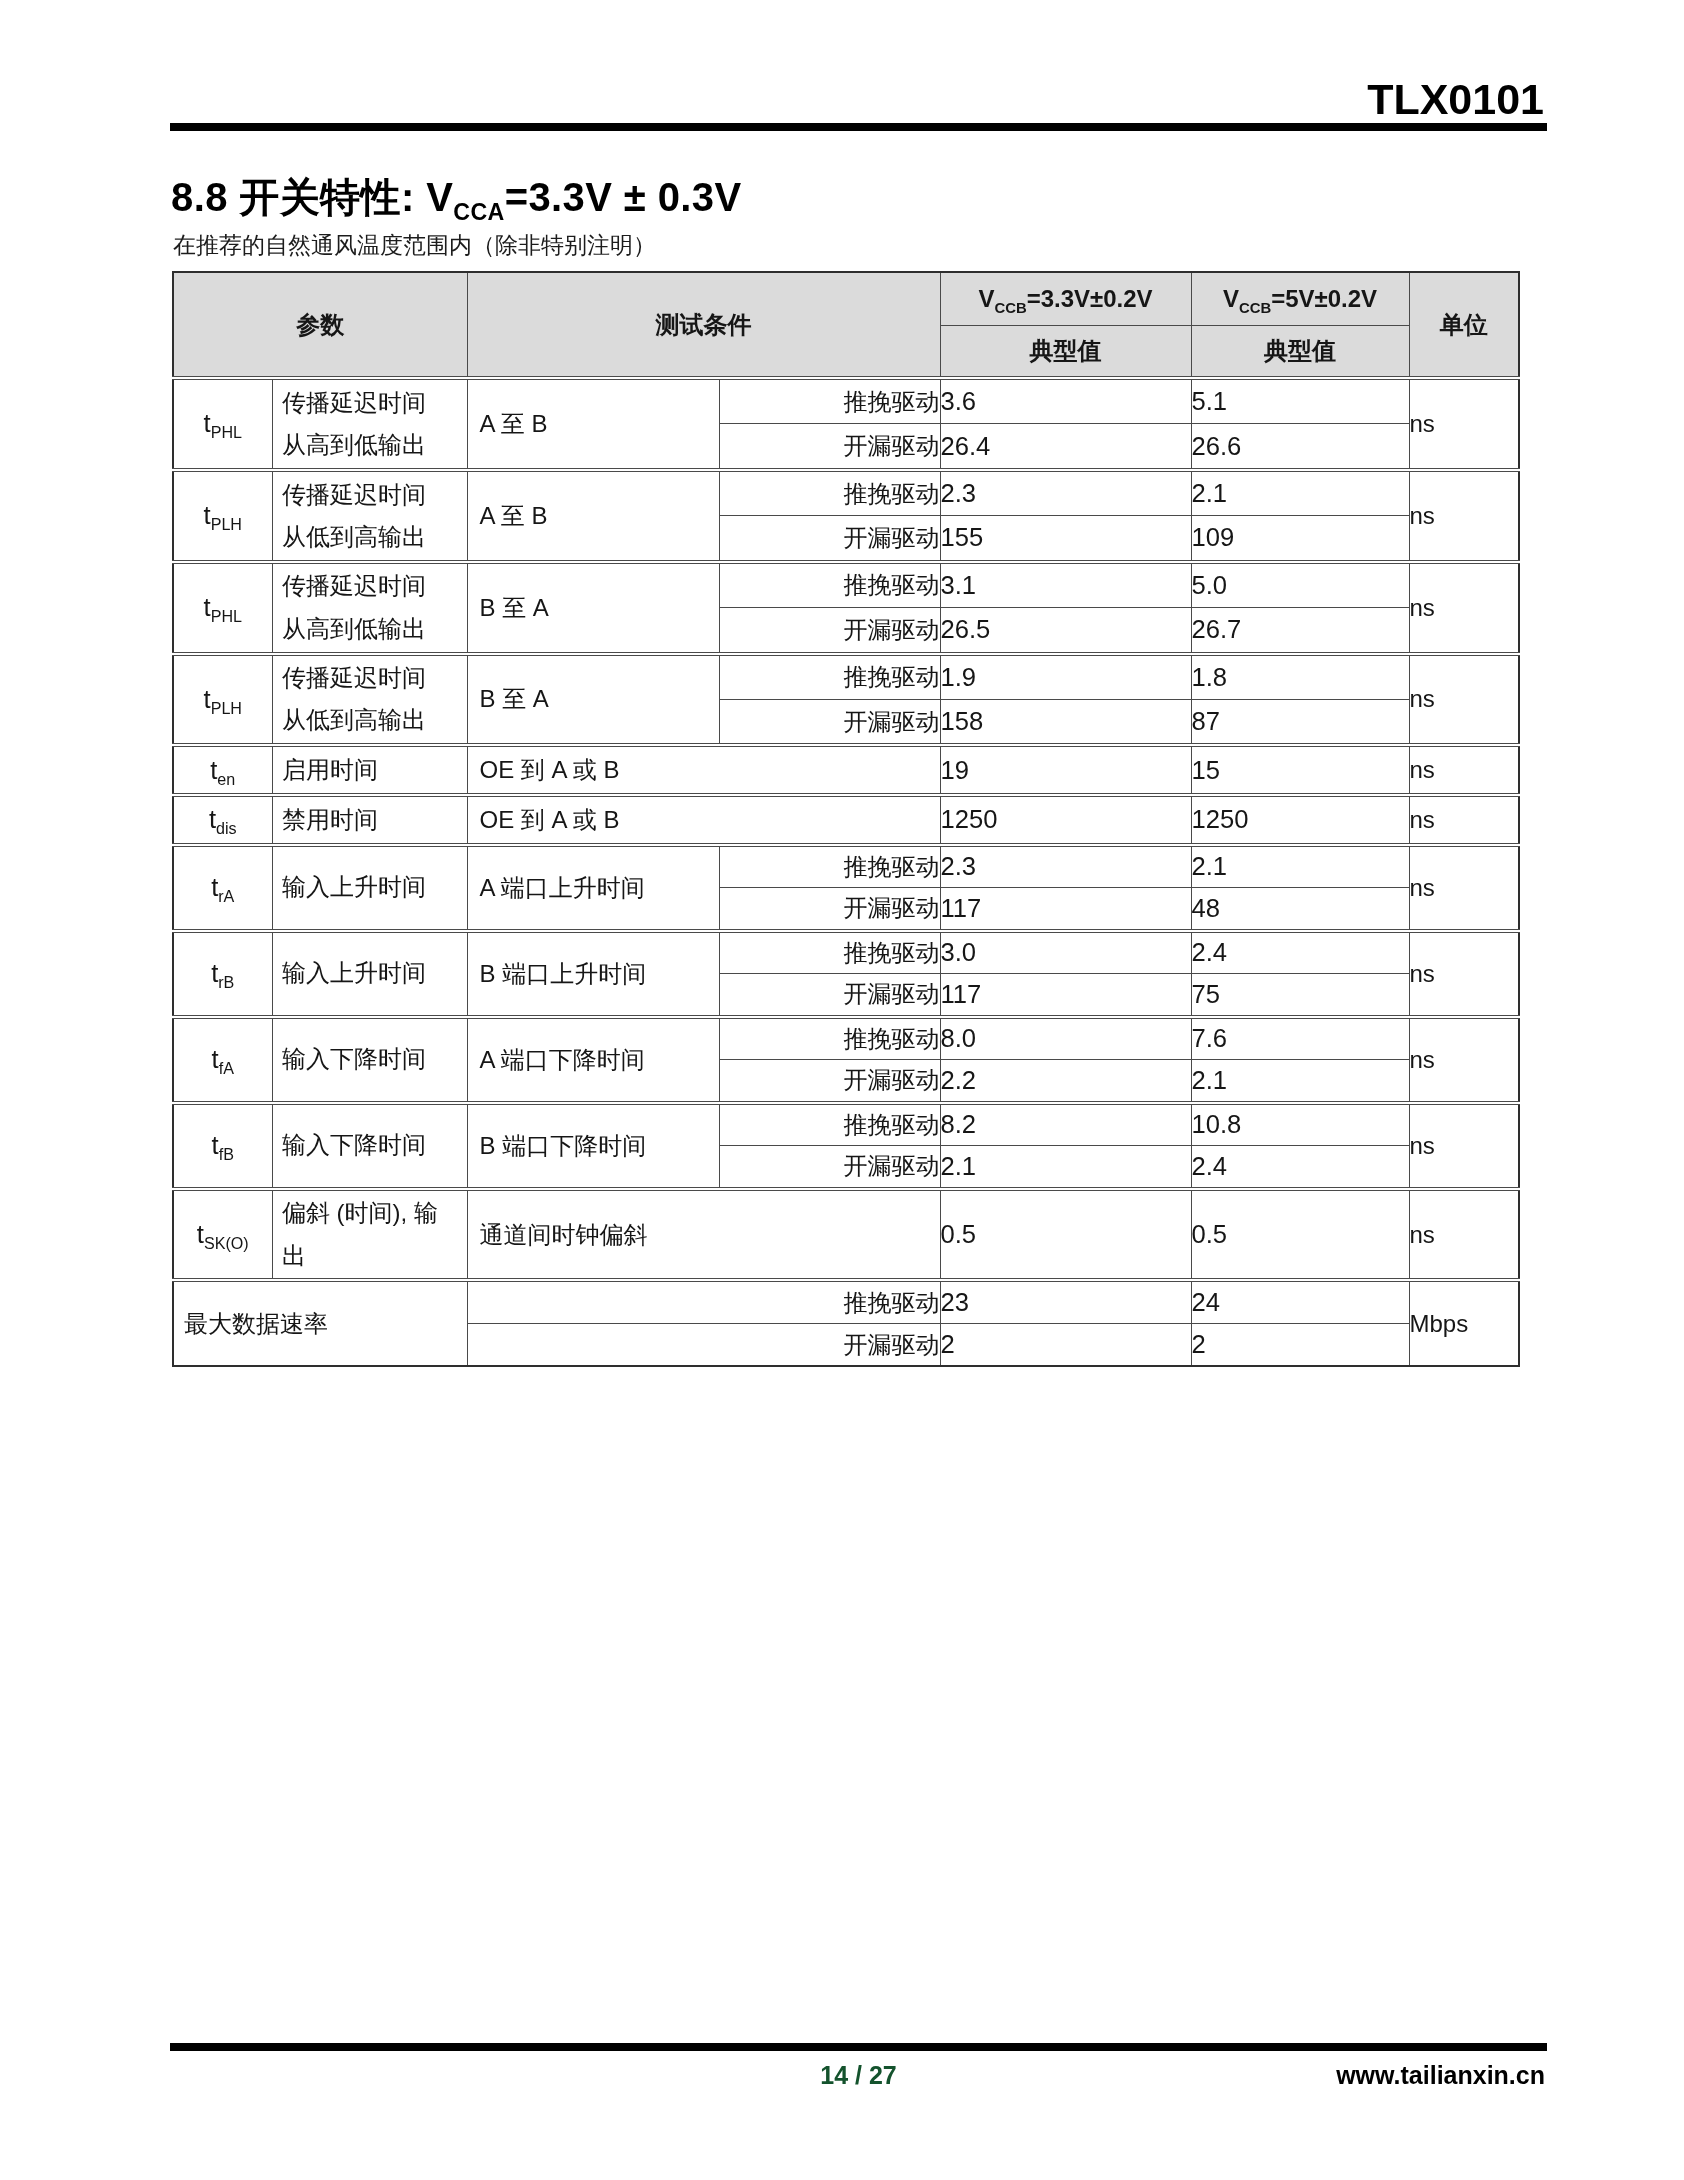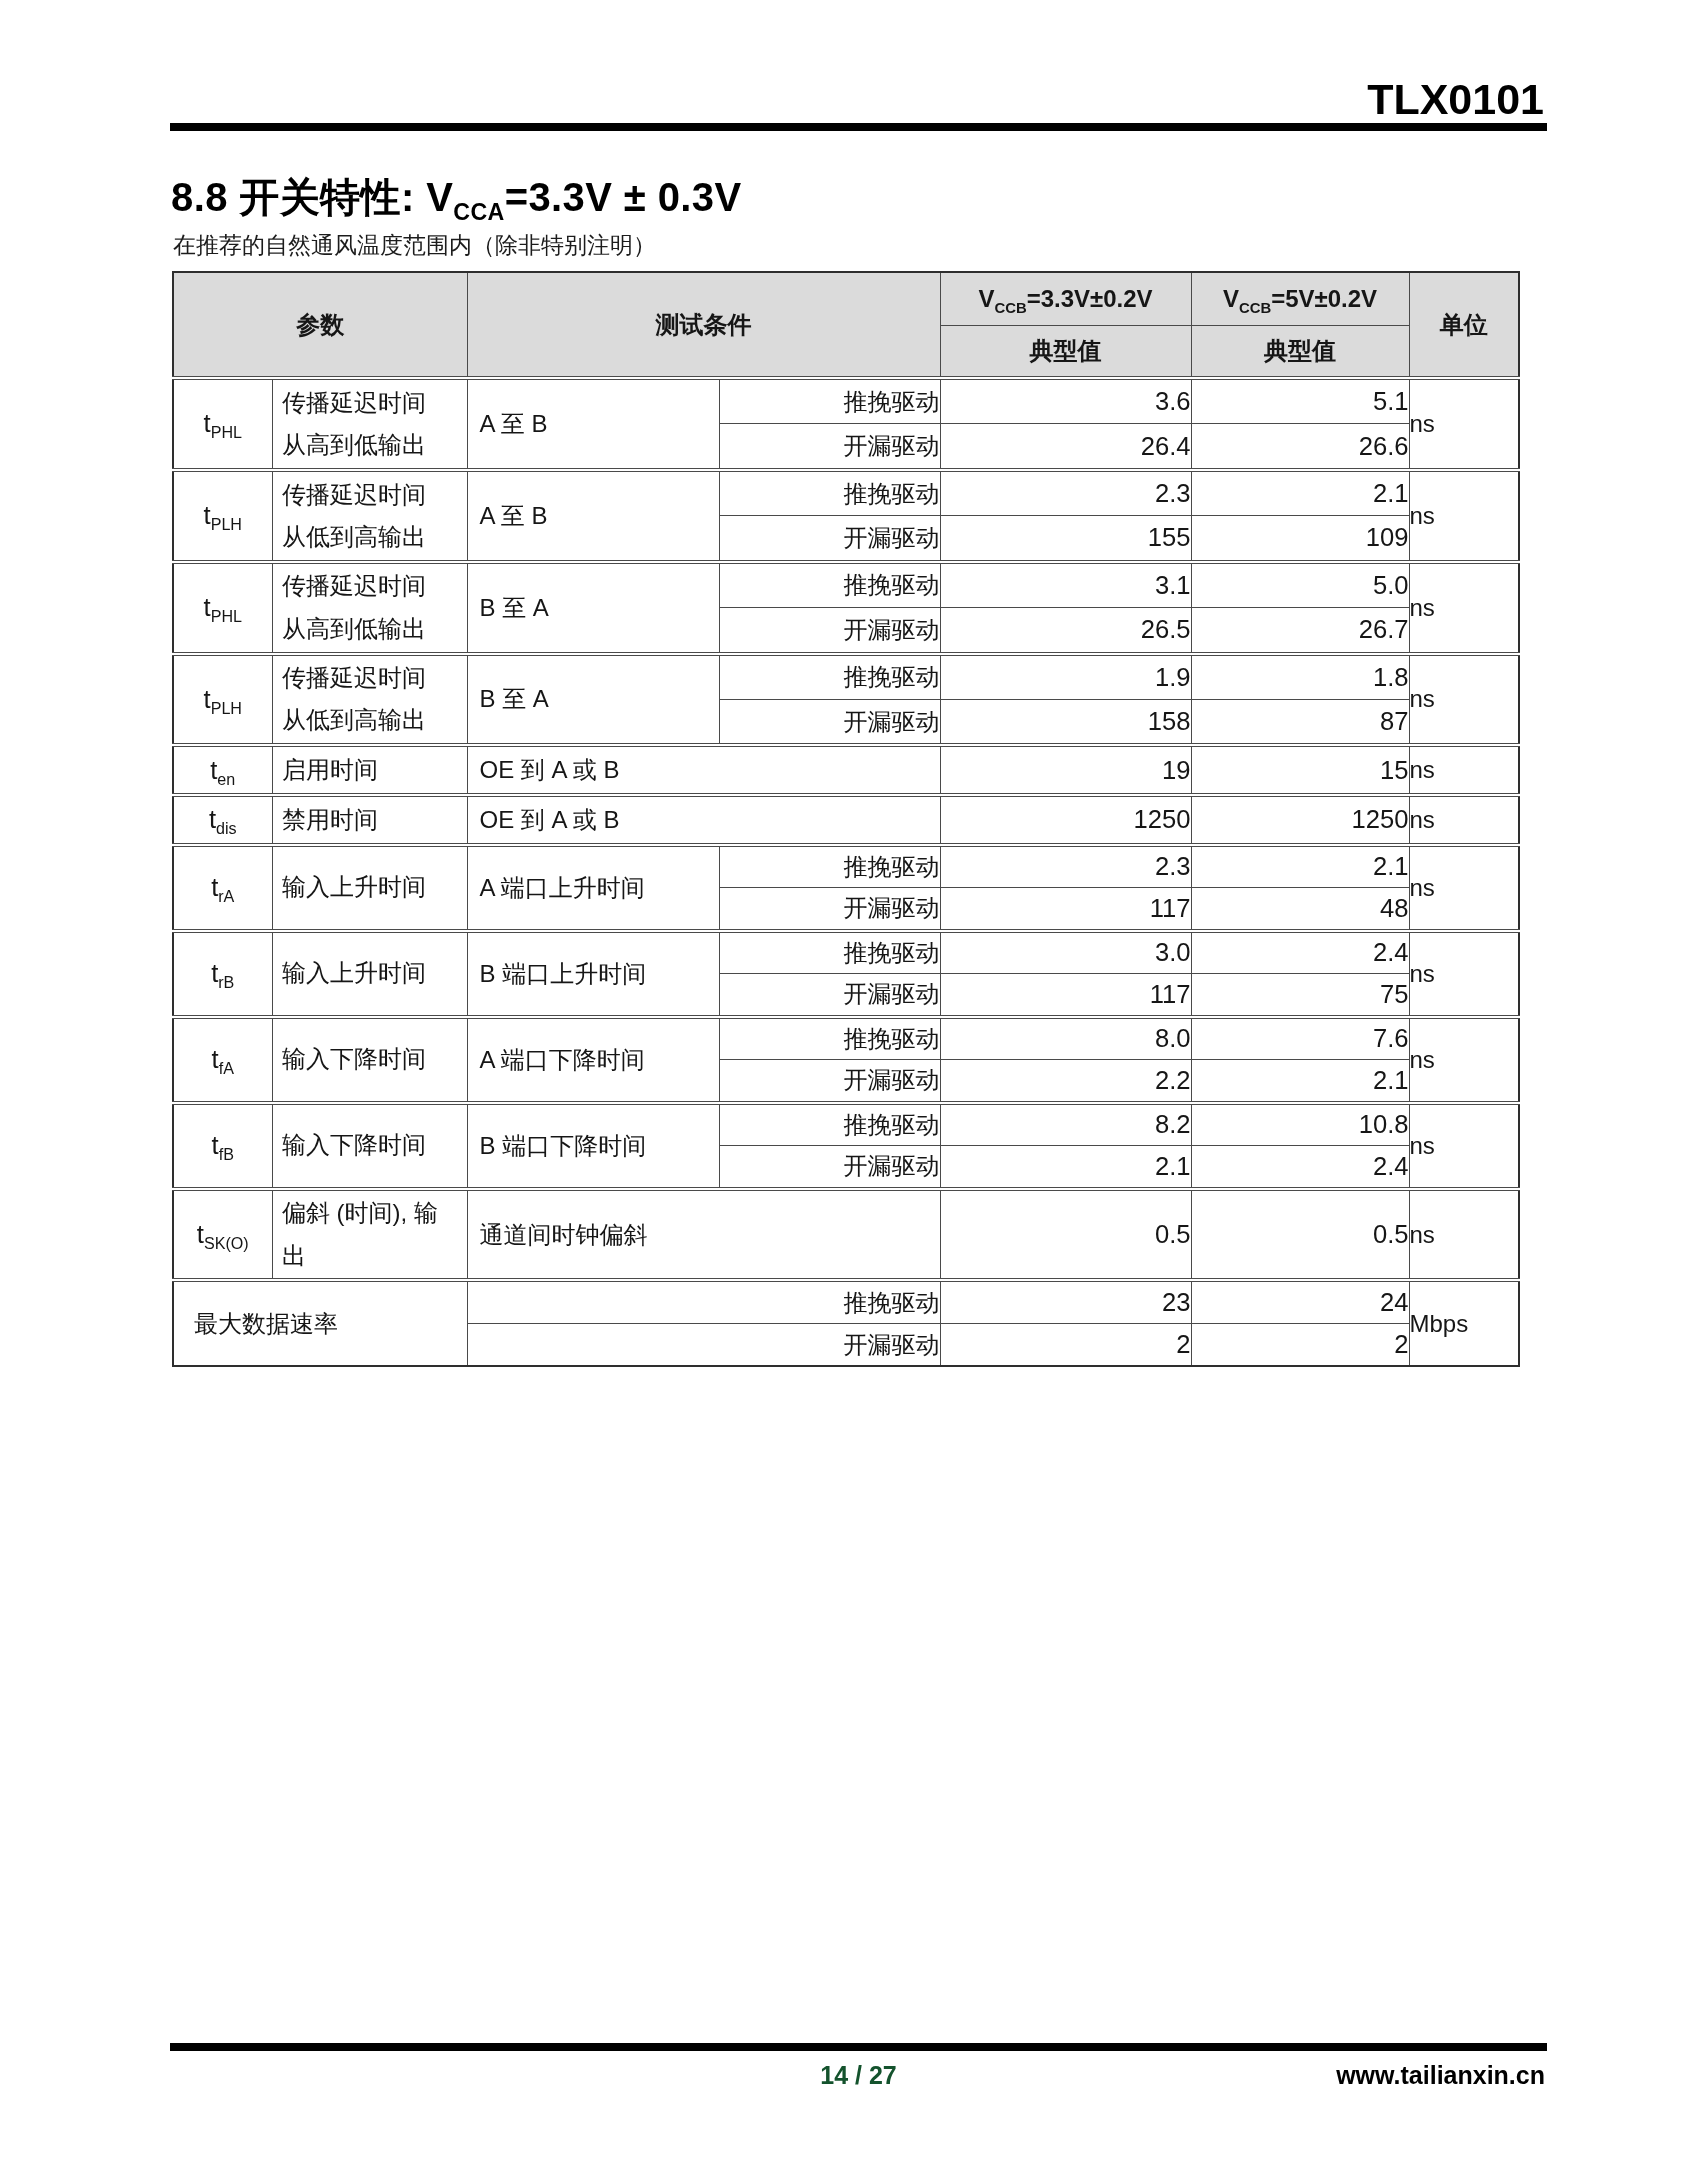--- a/index.html
+++ b/index.html
@@ -40,23 +40,23 @@
   thead th { background:#dbdbdb; font-weight:bold; height:53px; text-align:center;margin-top:28px; }
   thead tr.hdr2 th { border-top:1.7px solid #4a4a4a; }
   thead th sub { font-size:0.62em; line-height:0; }
   tbody td { height:43px; }
   tbody tr.gt td { border-top:4.3px double #4a4a4a; }
   td.sym { text-align:center; font-size:25.6px; border-right:hidden; }
   td.sym sub { font-size:0.63em; line-height:0; }
   td.desc { text-align:left; padding:1.7px 6.8px 1.7px 9.4px; line-height:1.76; border-left:hidden; }
   td.cond  { text-align:left; padding-left:12px; }
   td.drive { text-align:right; padding-left:12px; }
-  td.val { text-align:right; font-size:25.6px; }
+  td.val { text-align:left; font-size:25.6px; }
   td.unit { text-align:left; }
-  td.pname { text-align:left; padding-left:20px; }
+  td.pname { text-align:left; padding-left:10px; }
   td.tall { height:87px; }
   .footer-rule {
     position:absolute; left:170px; right:138px; top:2043px;
     height:7.7px; background:#000;
   }
   .page-num {
     position:absolute; left:170px; right:138px; top:2061px;
     text-align:center; font-size:25px; font-weight:bold; color:#14532d;
   }
   .site {

